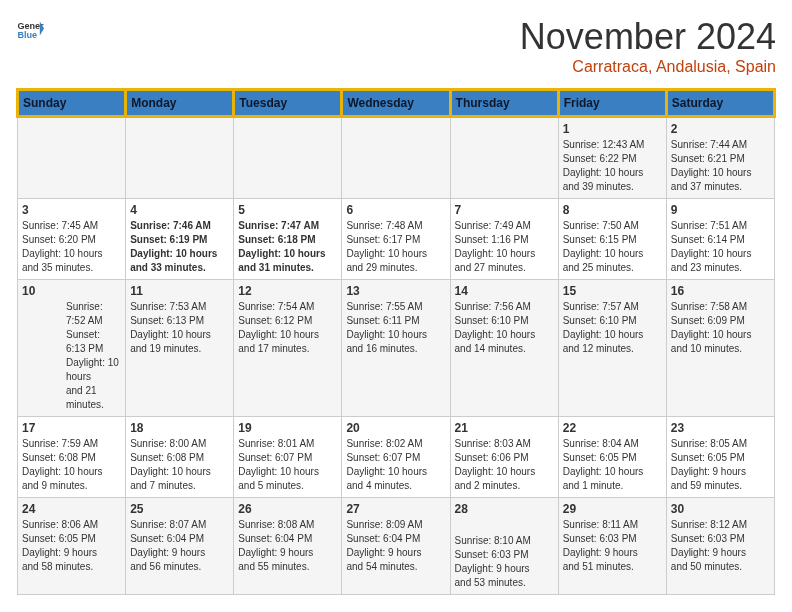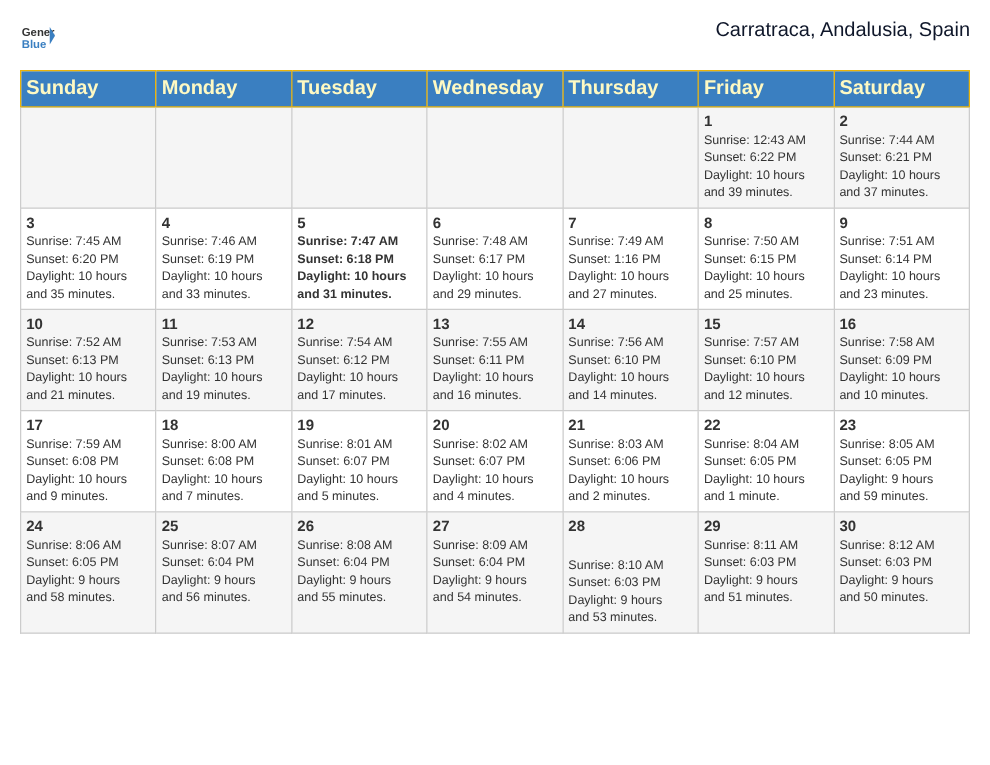--- a/index.html
+++ b/index.html
@@ -28,34 +28,34 @@
     .title-area {
       text-align: right;
     }
     .month-title {
       font-size: 36px;
       font-weight: normal;
       color: #333;
     }
     .subtitle {
       font-size: 16px;
-      color: #0f172a;
+      color: #c2410c;
     }
     table {
       width: 100%;
       border-collapse: collapse;
       table-layout: fixed;
     }
     thead th {
       background-color: #3a7fc1;
-      color: #fef9c3;
-      font-size: 16px;
+      color: #0f172a;
+      font-size: 12px;
       font-weight: bold;
       padding: 5px 4px;
-      border: 1px solid #eab308;
+      border: 3px solid #eab308;
       text-align: left;
     }
     tbody td {
       border: 1px solid #ccc;
       vertical-align: top;
       padding: 4px;
       height: 80px;
       font-size: 10.5px;
       color: #333;
       background: #fff;
@@ -86,20 +86,21 @@
 
 <div class="header-area">
   <div class="logo">
     <svg class="logo-icon" viewBox="0 0 40 40">
       <text x="2" y="18" font-size="13" font-weight="bold" fill="#333">General</text>
       <text x="2" y="32" font-size="13" font-weight="bold" fill="#3a7fc1">Blue</text>
       <polygon points="34,8 40,18 34,28" fill="#3a7fc1"></polygon>
     </svg>
   </div>
   <div class="title-area">
+    <div class="month-title">November 2024</div>
     <div class="subtitle">Carratraca, Andalusia, Spain</div>
   </div>
 </div>
 
 <table>
   <thead>
     <tr>
     <th>Sunday</th>
         <th>Monday</th>
         <th>Tuesday</th>
@@ -134,21 +135,21 @@
       <tr>
         <td>
           <span class="day-number">3</span>
           <div class="day-info" style="white-space: pre-line;">Sunrise: 7:45 AM
 Sunset: 6:20 PM
 Daylight: 10 hours
 and 35 minutes.</div>
         </td>
         <td>
           <span class="day-number">4</span>
-          <div class="day-info" style="white-space: pre-line;">Sunrise: 7:46 AM
+          <div class="day-info" style="white-space: pre-line; font-weight: bold;">Sunrise: 7:46 AM
 Sunset: 6:19 PM
 Daylight: 10 hours
 and 33 minutes.</div>
         </td>
         <td>
           <span class="day-number">5</span>
           <div class="day-info" style="white-space: pre-line; font-weight: bold;">Sunrise: 7:47 AM
 Sunset: 6:18 PM
 Daylight: 10 hours
 and 31 minutes.</div>
@@ -178,21 +179,21 @@
           <span class="day-number">9</span>
           <div class="day-info" style="white-space: pre-line;">Sunrise: 7:51 AM
 Sunset: 6:14 PM
 Daylight: 10 hours
 and 23 minutes.</div>
         </td>
       </tr>
       <tr>
         <td>
           <span class="day-number">10</span>
-          <div class="day-info" style="white-space: pre-line;">Sunrise: 7:52 AM
+          <div class="day-info" style="white-space: pre-line; margin-left: 44px;">Sunrise: 7:52 AM
 Sunset: 6:13 PM
 Daylight: 10 hours
 and 21 minutes.</div>
         </td>
         <td>
           <span class="day-number">11</span>
           <div class="day-info" style="white-space: pre-line;">Sunrise: 7:53 AM
 Sunset: 6:13 PM
 Daylight: 10 hours
 and 19 minutes.</div>

